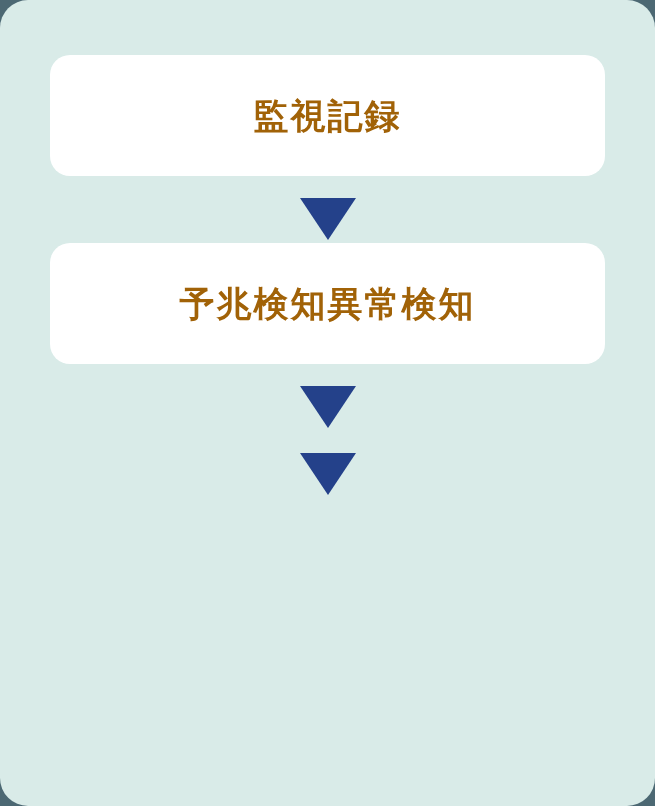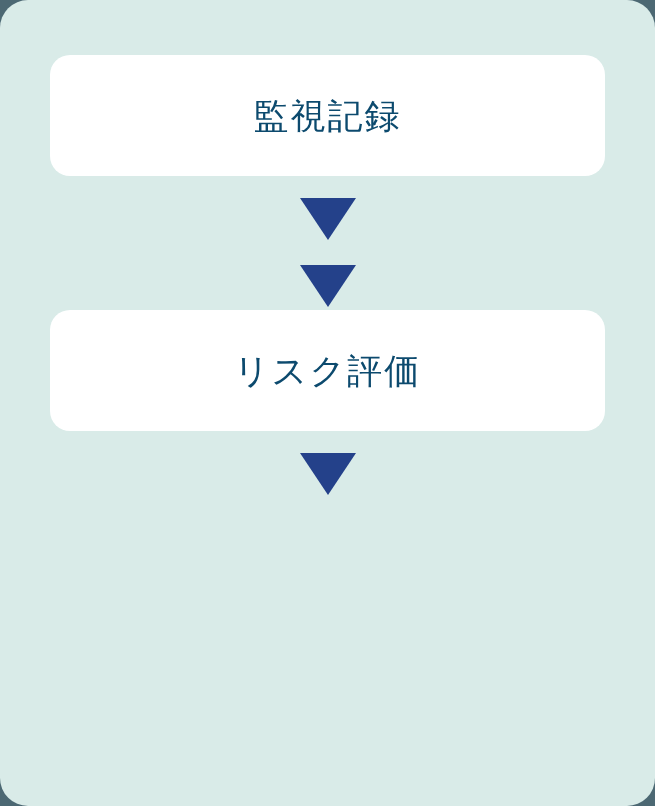--- a/index.html
+++ b/index.html
@@ -30,23 +30,23 @@
     width: 555px;
     height: 121px;
     background: #ffffff;
     border-radius: 20px;
     display: flex;
     align-items: center;
     justify-content: center;
     flex: 0 0 auto;
   }
   .step-label {
-    color: #0c4a6e;
+    color: #a16207;
     font-size: 35px;
-    font-weight: 400;
+    font-weight: 700;
     letter-spacing: 2px;
     line-height: 1;
     white-space: nowrap;
   }
   .down-arrow {
     width: 0;
     height: 0;
     border-left: 28px solid transparent;
     border-right: 28px solid transparent;
     border-top: 42px solid #24418a;
@@ -58,23 +58,23 @@
 <body>
 
 <div class="panel">
 
   <div class="step-card">
     <span class="step-label">監視記録</span>
   </div>
 
   <div class="down-arrow"></div>
 
+  <div class="step-card">
+    <span class="step-label">予兆検知異常検知</span>
+  </div>
 
   <div class="down-arrow"></div>
 
-  <div class="step-card">
-    <span class="step-label">リスク評価</span>
-  </div>
 
   <div class="down-arrow"></div>
 
 
 </div>
 
 </body></html>

